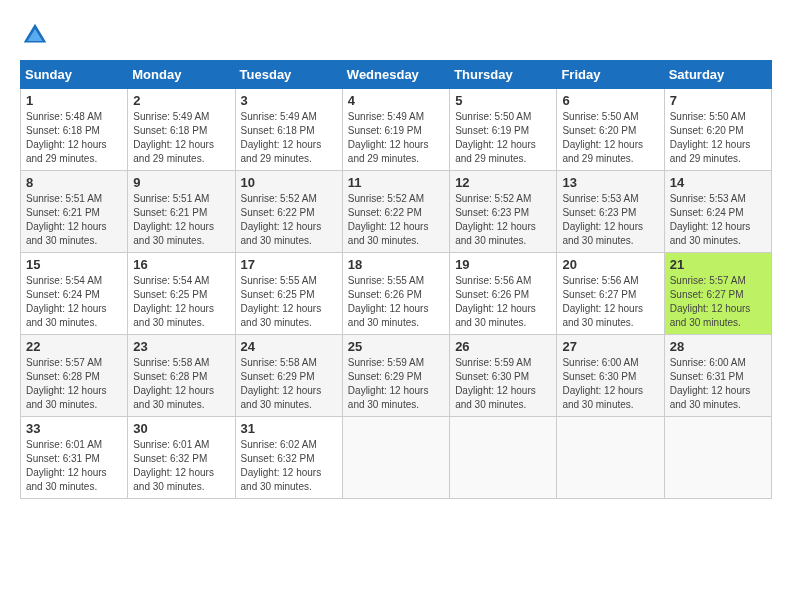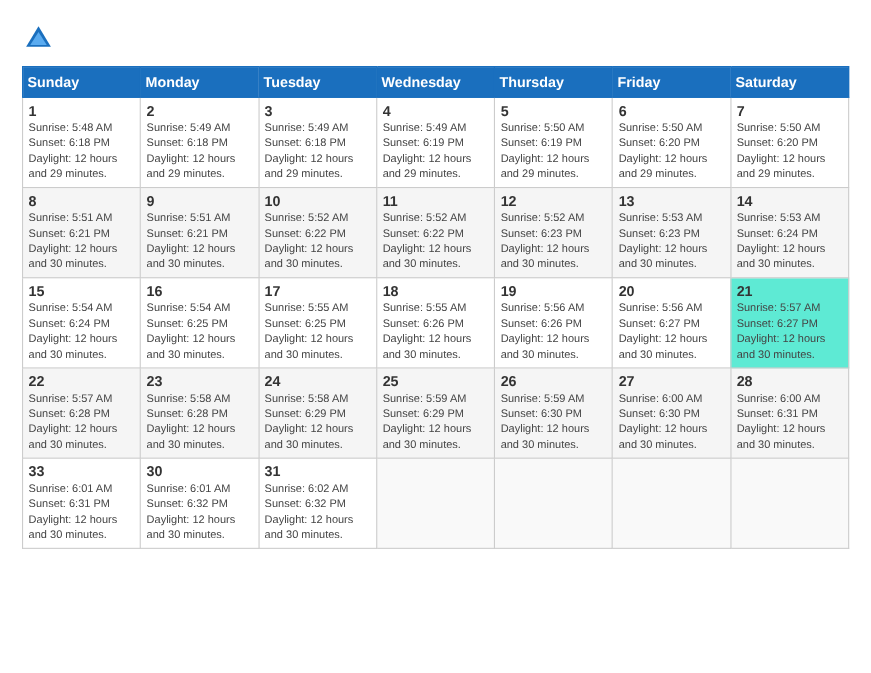--- a/index.html
+++ b/index.html
@@ -267,21 +267,21 @@
         </div>
       </td>
         <td style="background: rgb(255, 255, 255);">
         <span class="day-number">20</span>
         <div class="day-info">
           Sunrise: 5:56 AM<br>
           Sunset: 6:27 PM<br>
           Daylight: 12 hours and 30 minutes.
         </div>
       </td>
-        <td style="background: #5eead4;">
+        <td style="background: #bef264;">
         <span class="day-number">21</span>
         <div class="day-info">
           Sunrise: 5:57 AM<br>
           Sunset: 6:27 PM<br>
           Daylight: 12 hours and 30 minutes.
         </div>
       </td>
       </tr>
       <tr>
         <td style="background: rgb(245, 245, 245); margin-left: 28px;">

